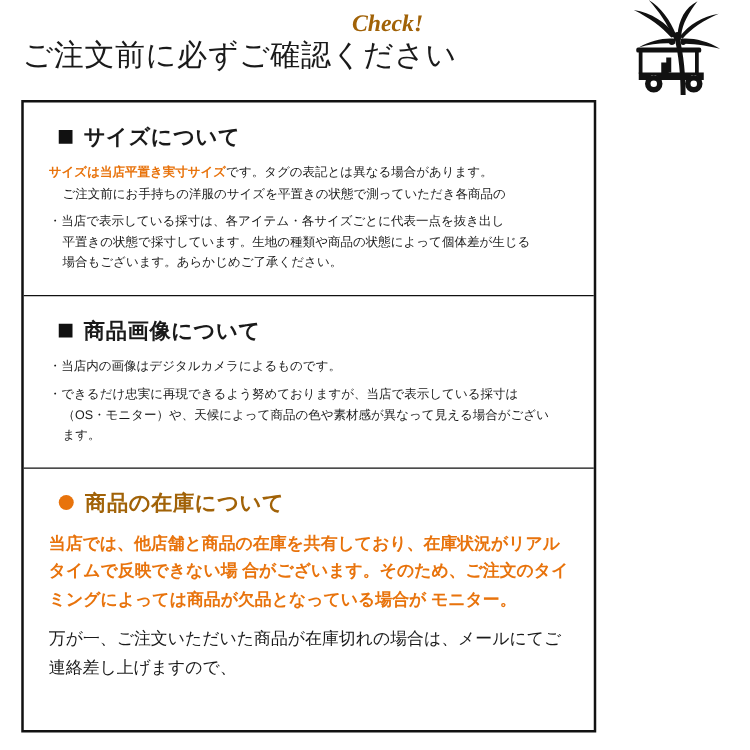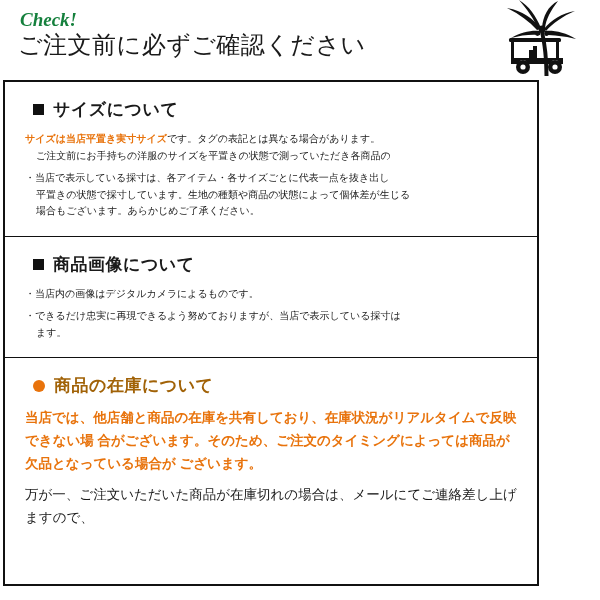--- a/index.html
+++ b/index.html
@@ -26,24 +26,25 @@
     position: relative;
     height: 78px;
     padding: 6px 0 0 18px;
     box-sizing: border-box;
   }
   .check-badge {
     font-family: "Liberation Serif", serif;
     font-style: italic;
     font-weight: bold;
     font-size: 19px;
-    color: #15803d;
+    color: #a16207;
     letter-spacing: 0px;
     line-height: 1;
     margin: 4px 0 2px 2px;
+    text-align: center;
   }
   .header-title {
     font-size: 24px;
     font-weight: normal;
     letter-spacing: 0.5px;
     color: #1a1a1a;
     line-height: 1.15;
     margin: 2px 0 0 0;
     white-space: nowrap;
   }
@@ -51,23 +52,23 @@
     position: absolute;
     right: 6px;
     top: 0px;
     width: 105px;
     height: 78px;
   }
 
   
   .main-box {
     position: absolute;
-    left: 3px;
+    left: 17px;
     top: 80px;
-    width: 536px;
+    width: 460px;
     height: 506px;
     border: 2px solid #111111;
     box-sizing: border-box;
     background: #fff;
   }
 
   .section {
     padding: 14px 20px 10px 20px;
     box-sizing: border-box;
   }
@@ -190,33 +191,34 @@
     <div class="section">
       <div class="sec-heading">
         <span class="marker-square"></span>
         <span>商品画像について</span>
       </div>
       <p class="para">
         <span>・当店内の画像はデジタルカメラによるものです。</span>
       </p>
       <p class="para">
         <span>・できるだけ忠実に再現できるよう努めておりますが、当店で表示している採寸は</span>
+        <span class="ind">（OS・モニター）や、天候によって商品の色や素材感が異なって見える場合がござい</span>
         <span class="ind">ます。</span>
       </p>
     </div>
 
     <div class="section">
       <div class="sec-heading orange">
         <span class="marker-circle"></span>
         <span>商品の在庫について</span>
       </div>
       <p class="bold-orange-block">
         <span>当店では、他店舗と商品の在庫を共有しており、在庫状況がリアルタイムで反映できない場</span>
         <span>合がございます。そのため、ご注文のタイミングによっては商品が欠品となっている場合が</span>
-        <span>ございます。</span>
+        <span>モニター。</span>
       </p>
       <p class="plain-block">
         <span>万が一、ご注文いただいた商品が在庫切れの場合は、メールにてご連絡差し上げますので、</span>
         
         
       </p>
     </div>
 
   </div>
 </div>

